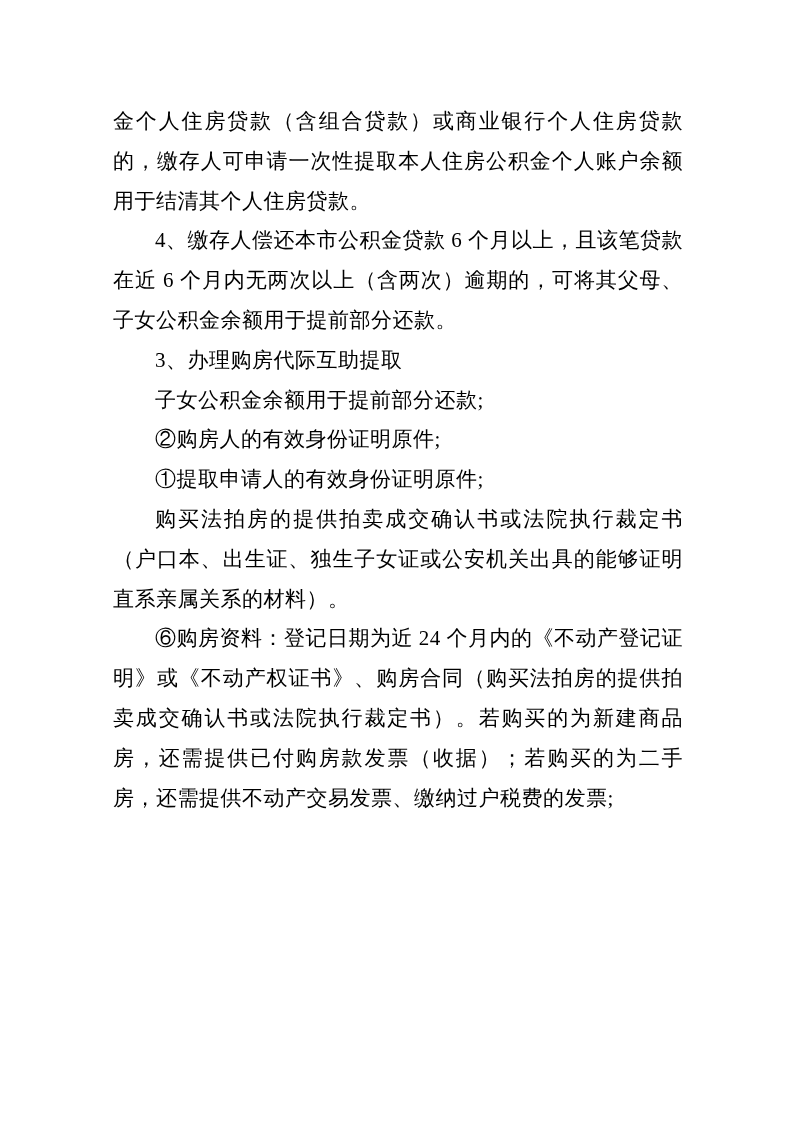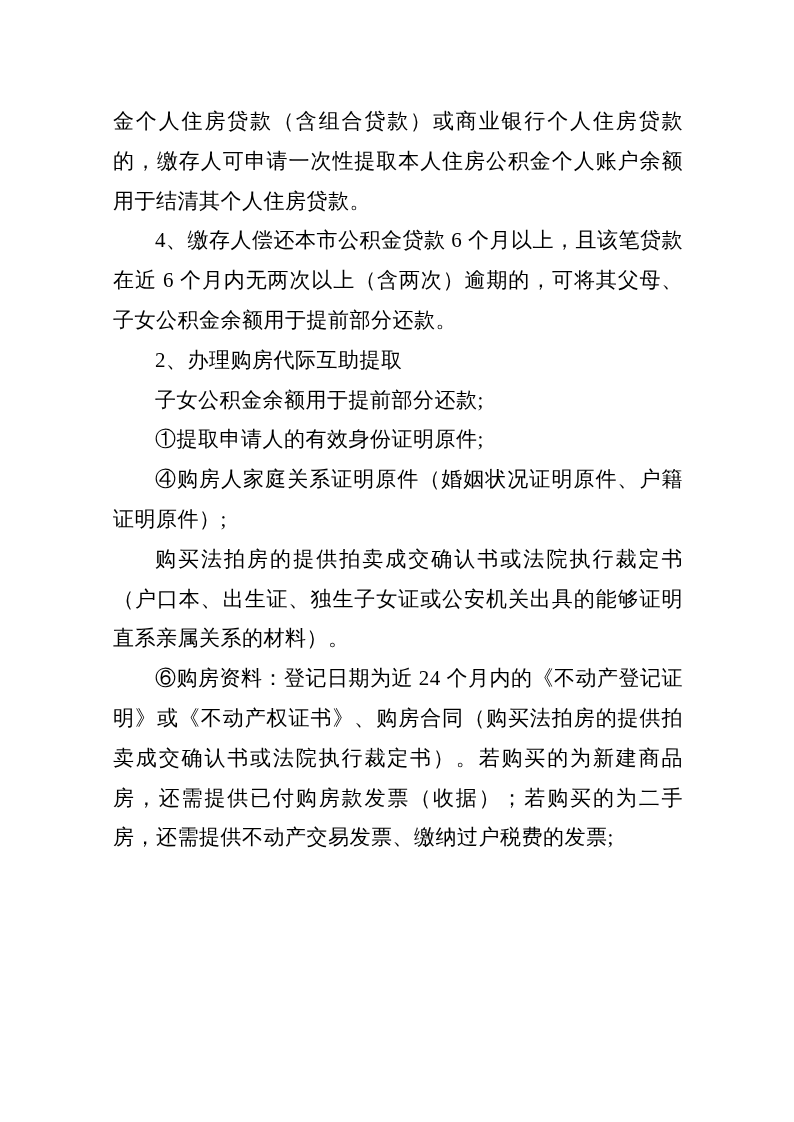--- a/index.html
+++ b/index.html
@@ -31,20 +31,20 @@
     text-indent: 2em;
   }
 </style>
 </head>
 <body>
 
 <div class="page">
   <div class="body-text" id="paragraph-container">
       <p class="para">金个人住房贷款（含组合贷款）或商业银行个人住房贷款的，缴存人可申请一次性提取本人住房公积金个人账户余额用于结清其个人住房贷款。</p>
       <p class="para indent">4、缴存人偿还本市公积金贷款 6 个月以上，且该笔贷款在近 6 个月内无两次以上（含两次）逾期的，可将其父母、子女公积金余额用于提前部分还款。</p>
-      <p class="para indent">2、办理购房代际互助提取</p>
+      <p class="para indent">3、办理购房代际互助提取</p>
       <p class="para indent">子女公积金余额用于提前部分还款;</p>
+      <p class="para indent">②购房人的有效身份证明原件;</p>
       <p class="para indent">①提取申请人的有效身份证明原件;</p>
-      <p class="para indent">④购房人家庭关系证明原件（婚姻状况证明原件、户籍证明原件）;</p>
       <p class="para indent">购买法拍房的提供拍卖成交确认书或法院执行裁定书（户口本、出生证、独生子女证或公安机关出具的能够证明直系亲属关系的材料）。</p>
       <p class="para indent">⑥购房资料：登记日期为近 24 个月内的《不动产登记证明》或《不动产权证书》、购房合同（购买法拍房的提供拍卖成交确认书或法院执行裁定书）。若购买的为新建商品房，还需提供已付购房款发票（收据）；若购买的为二手房，还需提供不动产交易发票、缴纳过户税费的发票;</p>
     </div>
 </div>
 
 </body></html>

